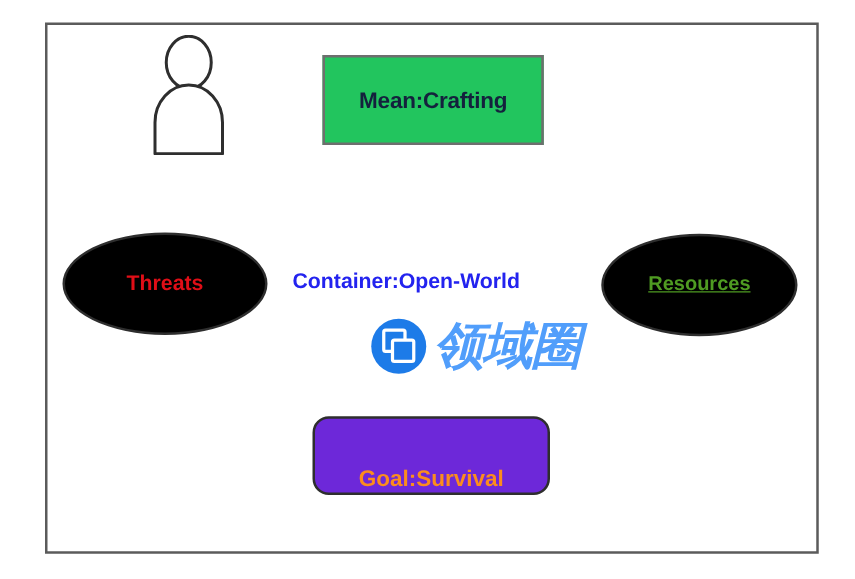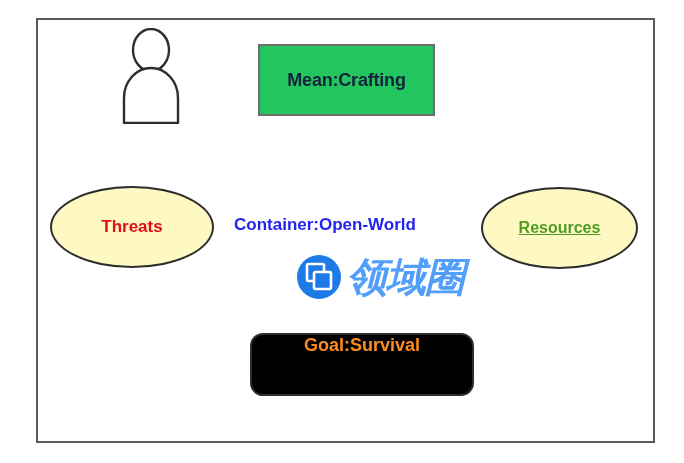--- a/index.html
+++ b/index.html
@@ -55,21 +55,21 @@
     font-weight: bold;
     color: #14213d;
     letter-spacing: -0.2px;
     white-space: nowrap;
   }
   
   .ellipse {
     position: absolute;
     border: 2px solid #2e2e2e;
     border-radius: 50%;
-    background: #fef9c3;
+    background: #000000;
     box-sizing: border-box;
     display: flex;
     align-items: center;
     justify-content: center;
   }
   #threats-ellipse {
     left: 50px;
     top: 186px;
     width: 164px;
     height: 82px;
@@ -103,28 +103,28 @@
     font-size: 17px;
     font-weight: bold;
     color: #2323ef;
     white-space: nowrap;
   }
   
   #goal-box {
     position: absolute;
     left: 250px;
     top: 333px;
-    width: 224px;
+    width: 190px;
     height: 63px;
     border: 2px solid #2e2e2e;
     border-radius: 13px;
     box-sizing: border-box;
-    background: #000000;
+    background: #6d28d9;
     display: flex;
-    align-items: flex-start;
+    align-items: flex-end;
     justify-content: center;
   }
   #goal-box .node-label {
     font-size: 18px;
     font-weight: bold;
     color: #fb8c1e;
     white-space: nowrap;
   }
   
   #watermark {

